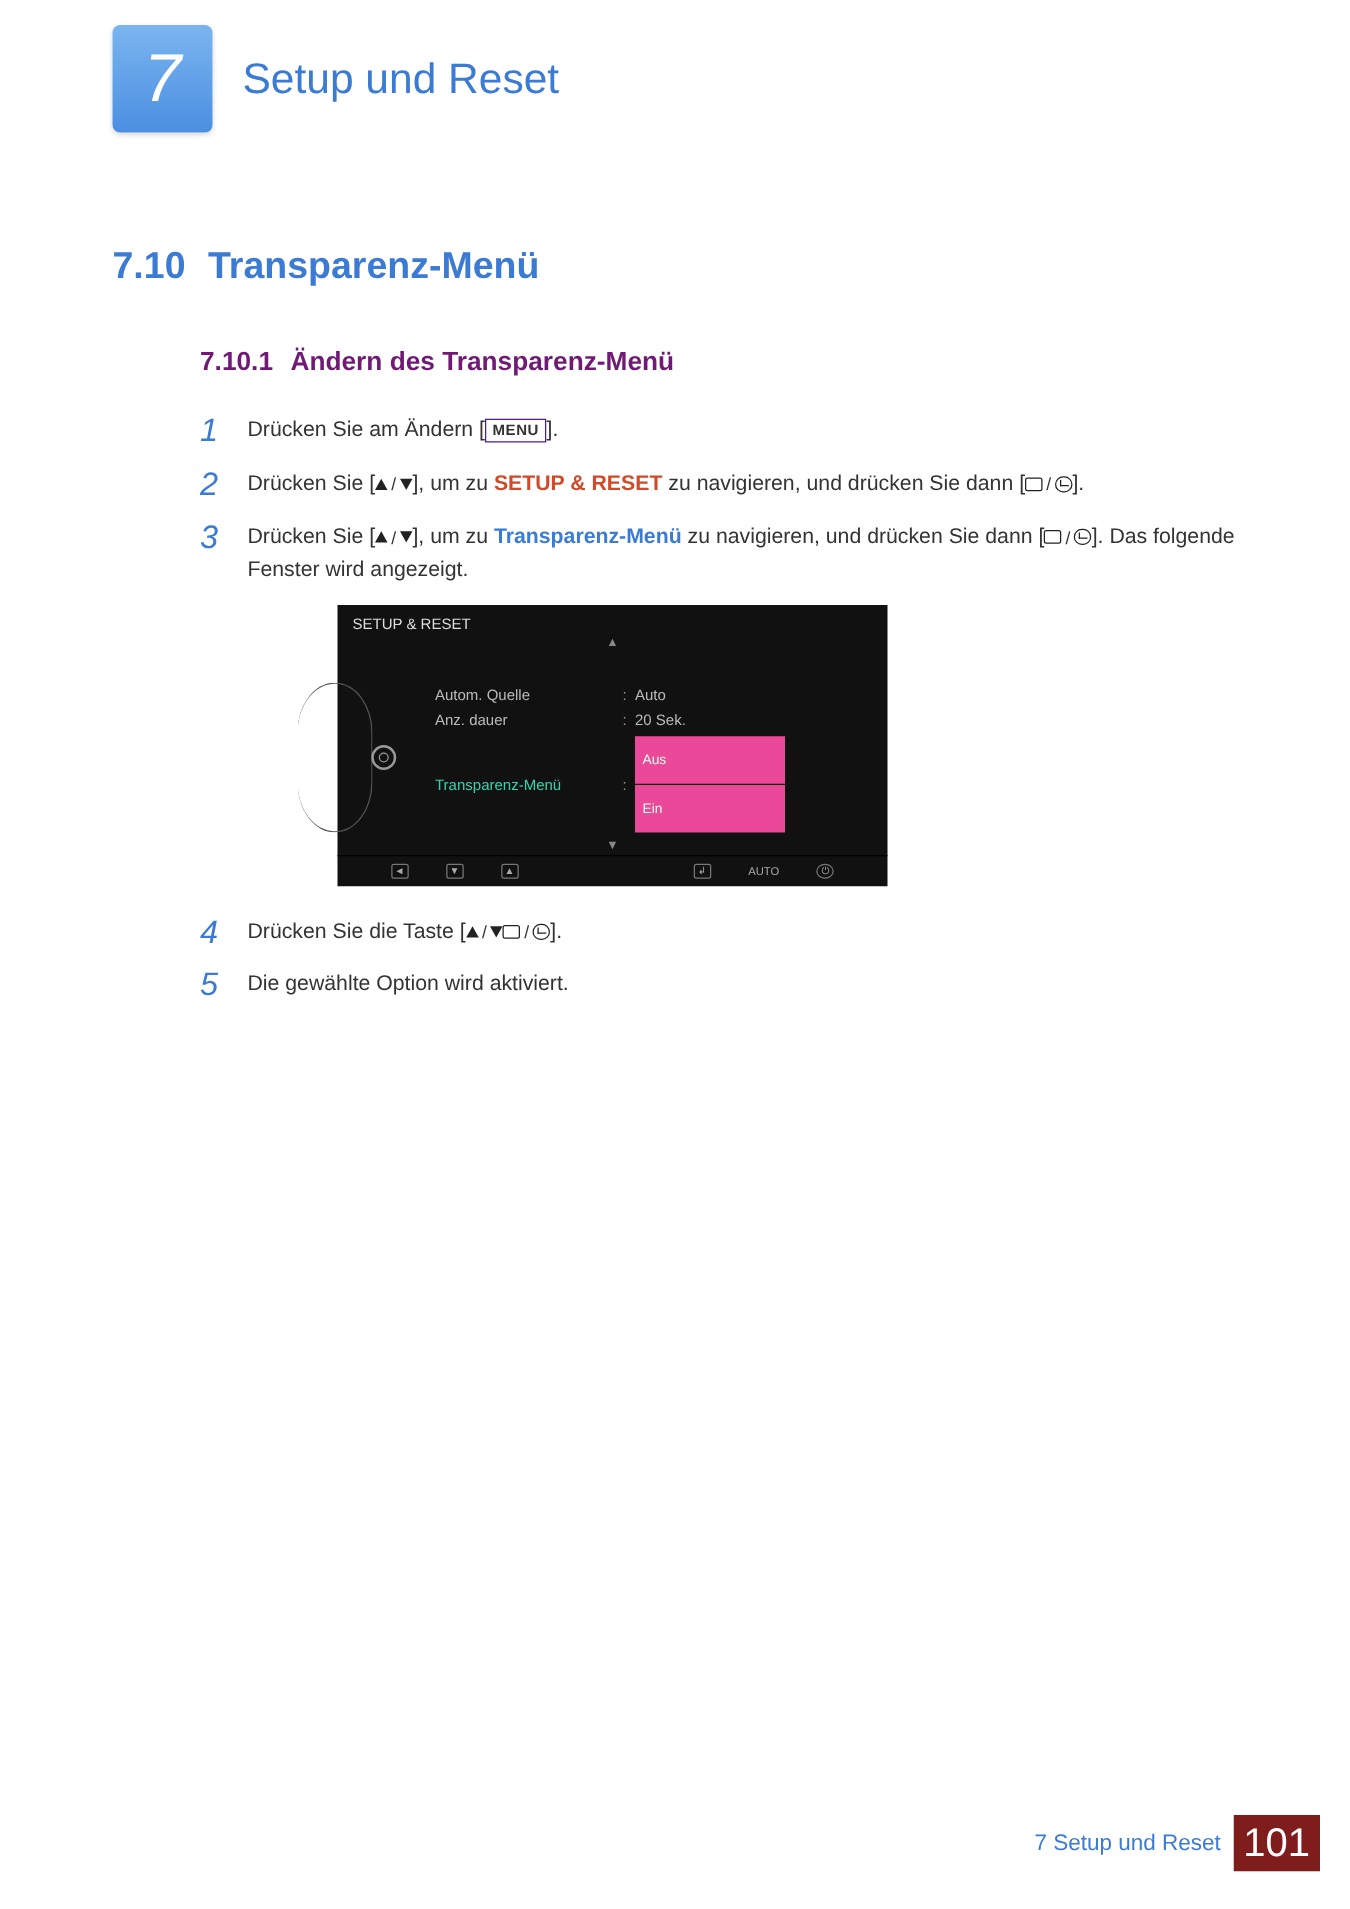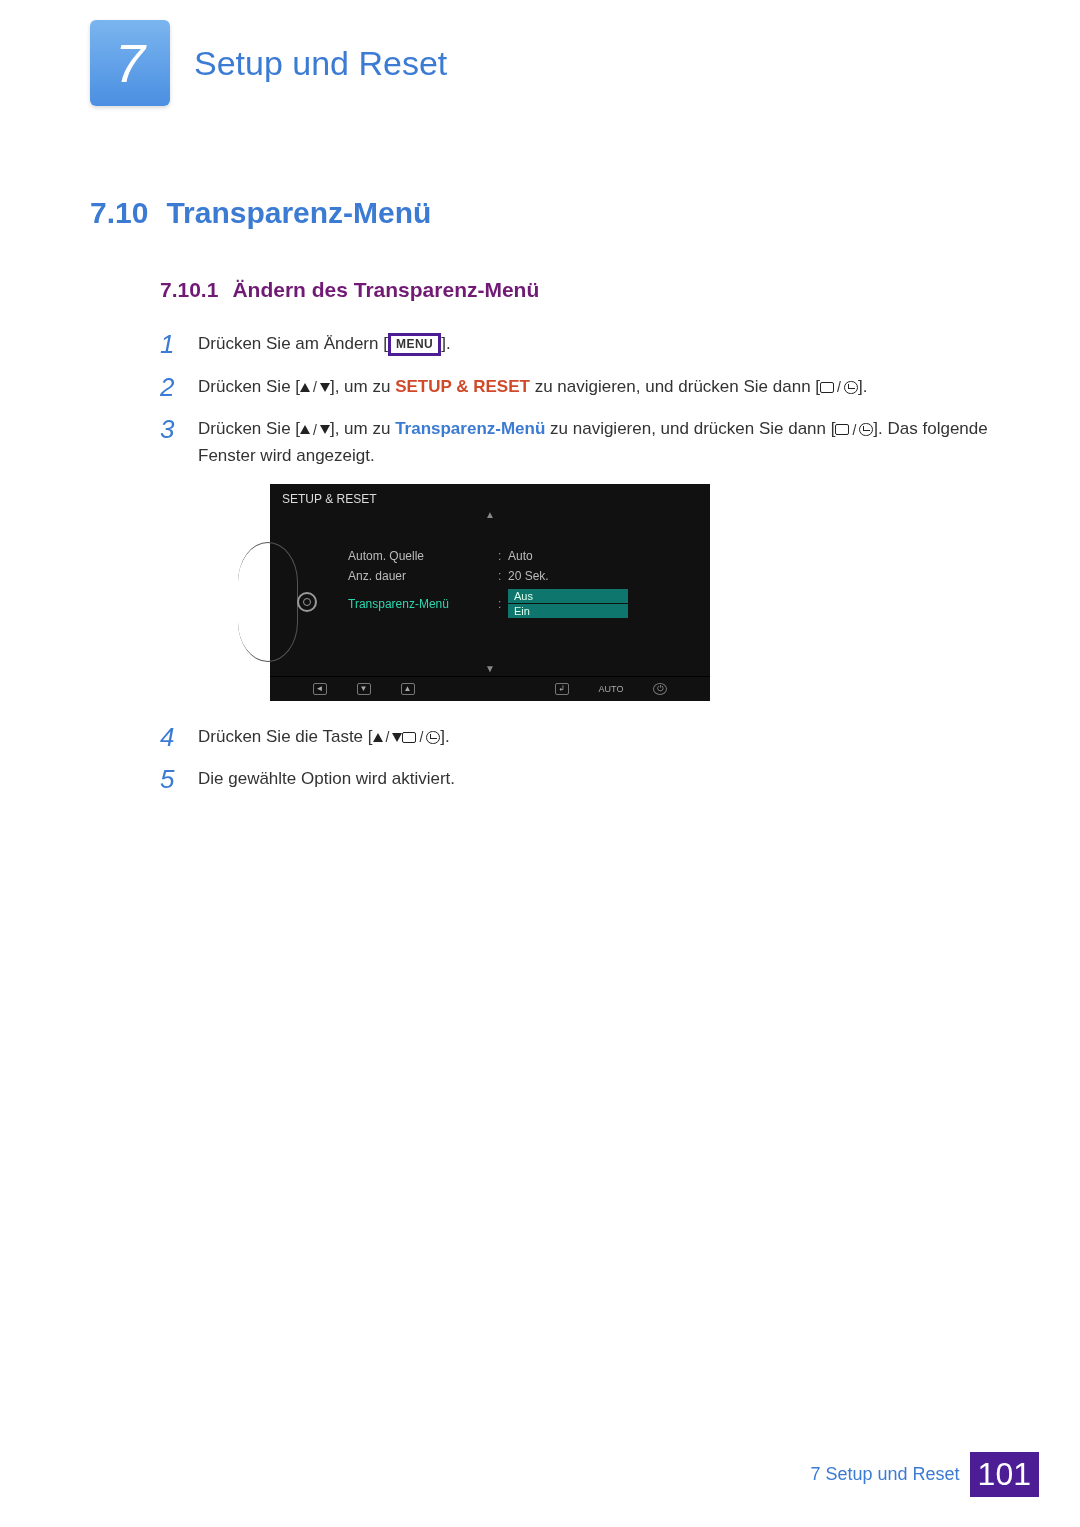--- a/index.html
+++ b/index.html
@@ -77,21 +77,21 @@
     font-weight: 300;
     width: 20px;
     flex-shrink: 0;
     line-height: 1.1;
   }
   .step-text { flex: 1; }
   .hl-red { color: #d04a2a; font-weight: bold; }
   .hl-blue { color: #3b7bd3; font-weight: bold; }
   .icon-box {
     display: inline-block;
-    border: 3px solid #4c1d95;
+    border: 1px solid #4c1d95;
     padding: 0 5px;
     font-size: 12px;
     font-weight: bold;
     vertical-align: middle;
     line-height: 1.4;
     letter-spacing: 0.5px;
   }
   .icon-updown {
     display: inline-flex;
     align-items: center;
@@ -195,22 +195,22 @@
   .osd-row {
     display:flex;
     padding: 3px 4px;
     align-items:center;
   }
   .osd-row.active .osd-label { color: #2dd6b0; }
   .osd-label { width: 150px; color:#bbb; }
   .osd-colon { width: 10px; color:#999; }
   .osd-val { flex:1; color:#bbb; }
   .osd-val-sel {
-    background:#0f766e;
-    padding: 1px 6px;
+    background:#ec4899;
+    padding: 13px 6px;
     display:inline-block;
     min-width: 120px;
     color:#dfe;
     margin-bottom:1px;
     font-size:11px;
   }
   .osd-footer {
     display:flex;
     justify-content:center;
     gap: 30px;
@@ -227,31 +227,31 @@
     width:14px;height:12px;
     border:1px solid #777;
     border-radius:2px;
     color:#aaa;
     font-size:8px;
   }
 
   .footer {
     position: absolute;
     bottom: 30px;
-    right: 41px;
+    right: 24px;
     display:flex;
     align-items:center;
     gap: 10px;
   }
   .footer-text {
     color: #3b7bd3;
     font-size: 18px;
   }
   .footer-page {
-    background: #4c1d95;
+    background: #7f1d1d;
     color: #fff;
     font-size: 32px;
     padding: 4px 8px;
   }
 </style>
 </head>
 <body>
 
 <div class="page">
   <div class="chapter-head">

